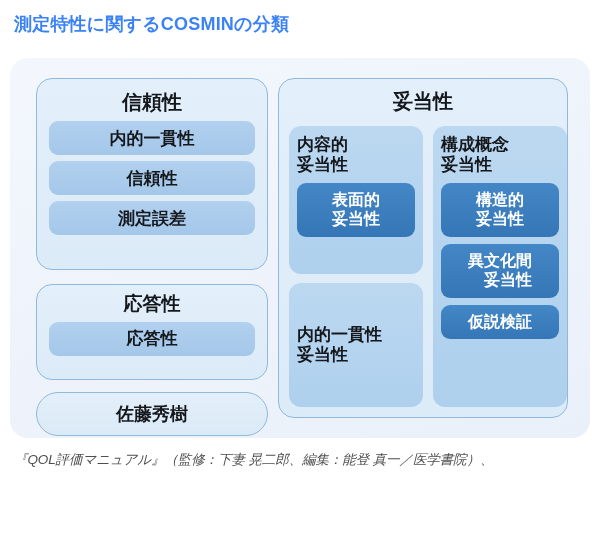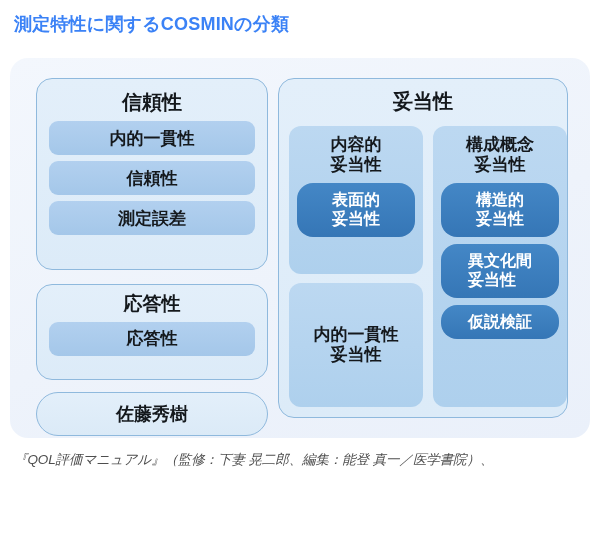--- a/index.html
+++ b/index.html
@@ -145,40 +145,39 @@
 
   .subcard {
     box-sizing: border-box;
     background: linear-gradient(180deg, #bcd8f1 0%, #aed0ed 100%);
     border-radius: 12px;
     padding: 9px 8px 9px 8px;
     display: flex;
     flex-direction: column;
   }
   .subcard-title {
-    text-align: center;
     font-size: 17px;
     font-weight: bold;
     line-height: 1.18;
     color: #14181c;
   }
   .deep-list {
     margin-top: 8px;
     display: flex;
     flex-direction: column;
     gap: 7px;
   }
   .deep-pill {
     background: linear-gradient(180deg, #4487c6 0%, #3576b6 100%);
-    border-radius: 16px;
+    border-radius: 9px;
     color: #ffffff;
     font-size: 16px;
     font-weight: bold;
     line-height: 1.18;
-    text-align: left;
+    text-align: right;
     padding: 8px 4px;
     display: flex;
     align-items: center;
     justify-content: center;
   }
 
   .col-content {
     flex: 0 0 134px;
     display: flex;
     flex-direction: column;

